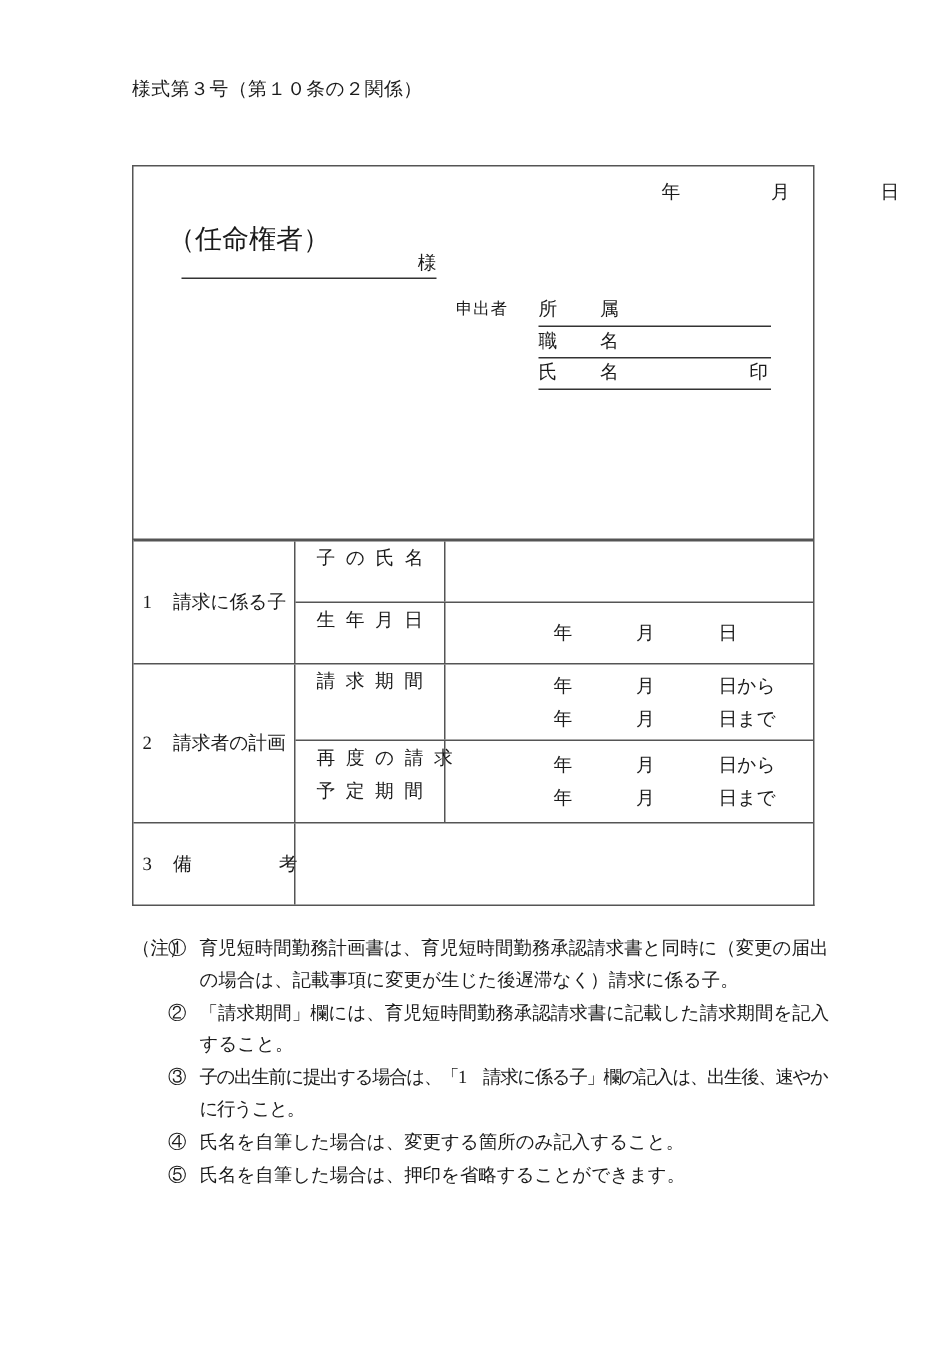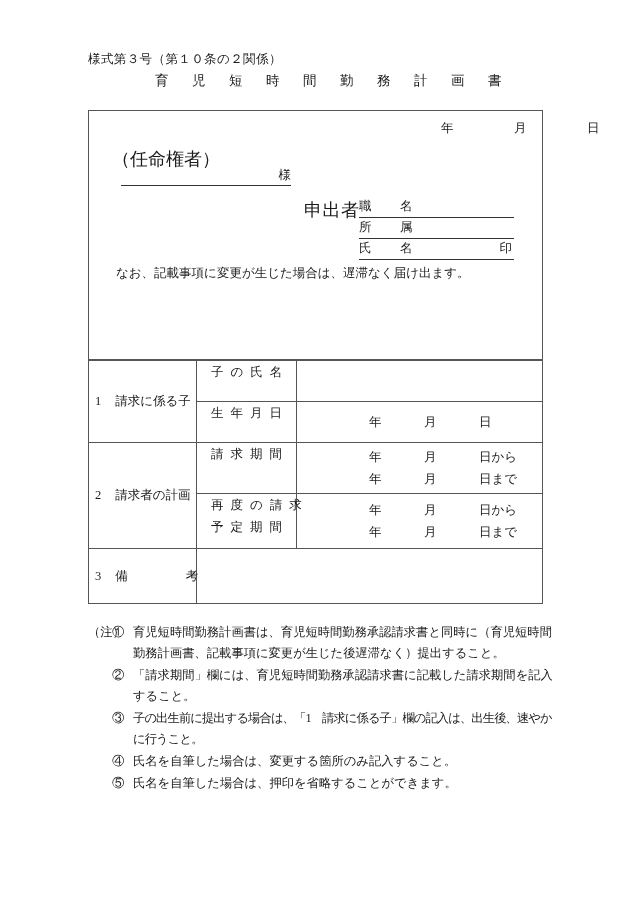--- a/index.html
+++ b/index.html
@@ -79,21 +79,21 @@
     box-sizing: border-box;
     text-align: right;
     font-size: 12.5px;
     white-space: nowrap;
   }
 
   .applicant-label {
     position: absolute;
     left: 215px;
     top: 87px;
-    font-size: 18px;
+    font-size: 11px;
     letter-spacing: 0.5px;
     white-space: nowrap;
   }
   .applicant-fields {
     position: absolute;
     left: 270px;
     top: 86px;
     width: 155px;
   }
   .af-row {
@@ -237,46 +237,44 @@
   .note .body { display: block; }
   .note-first { padding-left: 45px; }
   .note-squeeze { letter-spacing: -0.9px; }
 </style>
 </head>
 <body>
 
 <div class="page">
 
   <div class="form-no">様式第３号（第１０条の２関係）</div>
-  <div class="doc-title">育児短時間勤務計画書</div>
 
   <div class="frame">
 
     <div class="date-line">年　月　日</div>
 
     <div class="appointer">（任命権者）</div>
     <div class="addressee-line">様</div>
 
     <div class="applicant-label">申出者</div>
 
     <div class="applicant-fields">
       <div class="af-row">
+        <span class="af-label">所　属</span>
+      </div>
+      <div class="af-row">
         <span class="af-label">職　名</span>
-      </div>
-      <div class="af-row">
-        <span class="af-label">所　属</span>
       </div>
       <div class="af-row">
         <span class="af-label">氏　名</span>
         <span class="af-seal">印</span>
       </div>
     </div>
 
     <div class="body-text">
-      <p>なお、記載事項に変更が生じた場合は、遅滞なく届け出ます。</p>
     </div>
   </div>
 
   <div class="table">
 
     <div class="trow">
       <div class="col-label">
         <span class="num">1</span>
         <span class="txt">請求に係る子</span>
       </div>
@@ -342,21 +340,21 @@
         <span class="txt spaced">備　　考</span>
       </div>
       <div class="remarks-cell"></div>
     </div>
   </div>
 
   <div class="notes">
     <div class="note note-first">
       <span class="marker wide">（注）</span>
       <span class="marker">①</span>
-      <span class="body">育児短時間勤務計画書は、育児短時間勤務承認請求書と同時に（育児短時間勤務計画書、記載事項に変更が生じた後遅滞なく）提出すること。</span>
+      <span class="body">育児短時間勤務計画書は、育児短時間勤務承認請求書と同時に（変更の届出の場合は、記載事項に変更が生じた後遅滞なく）請求に係る子。</span>
     </div>
     <div class="note">
       <span class="marker">②</span>
       <span class="body">「請求期間」欄には、育児短時間勤務承認請求書に記載した請求期間を記入すること。</span>
     </div>
     <div class="note note-squeeze">
       <span class="marker">③</span>
       <span class="body">子の出生前に提出する場合は、「1　請求に係る子」欄の記入は、出生後、速やかに行うこと。</span>
     </div>
     <div class="note">

